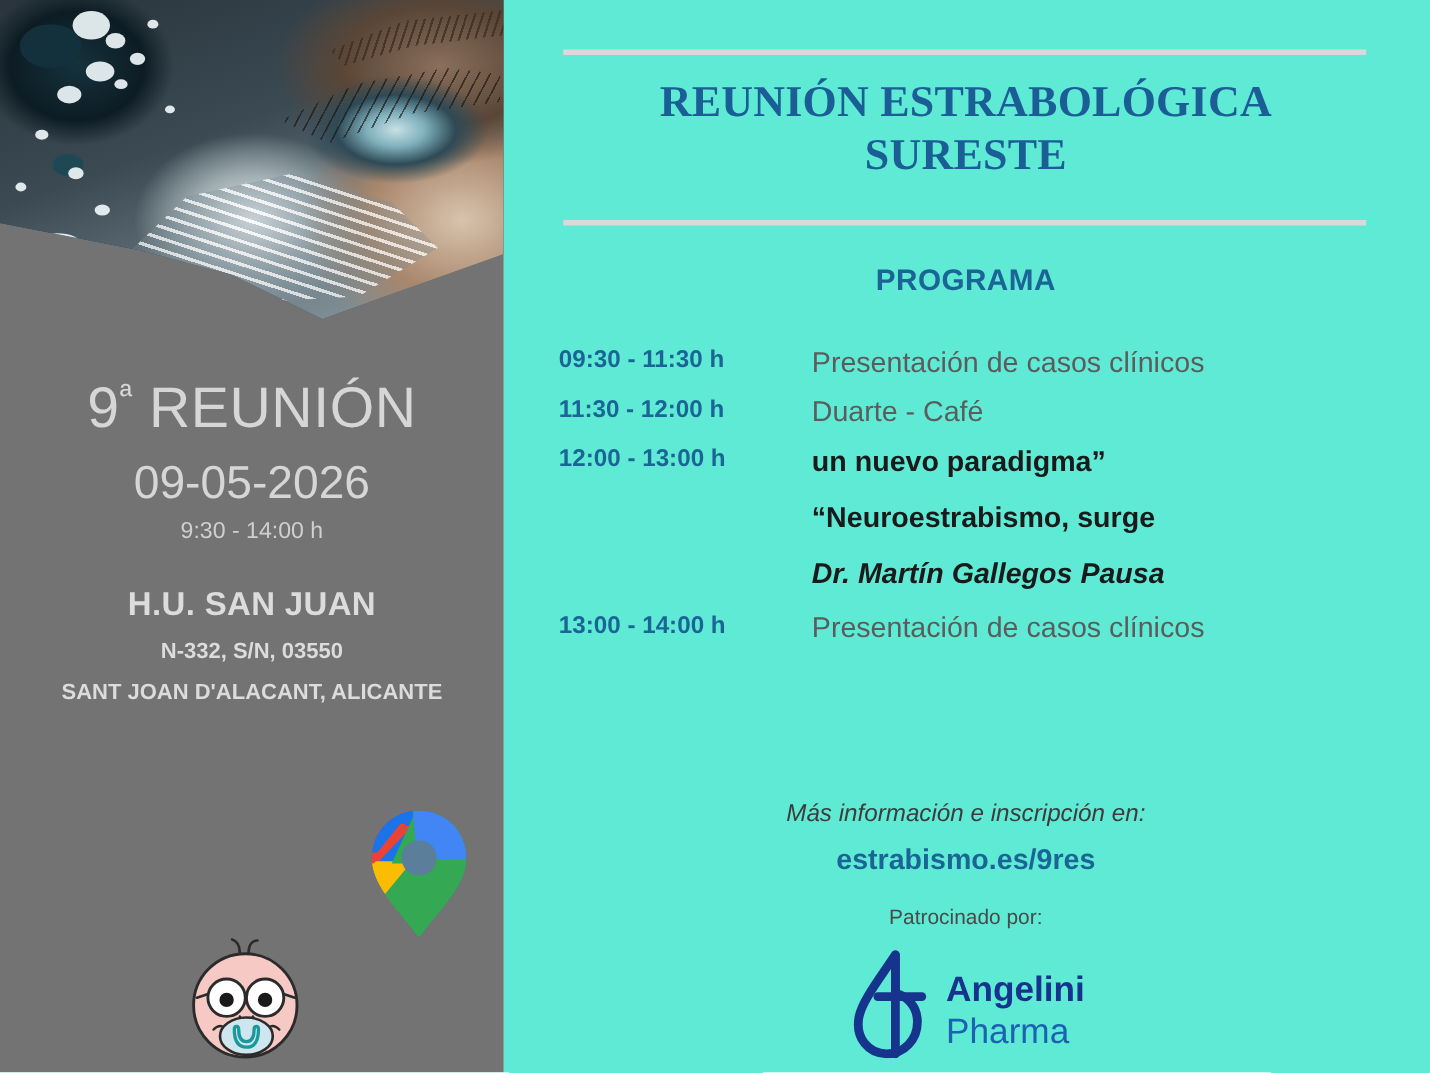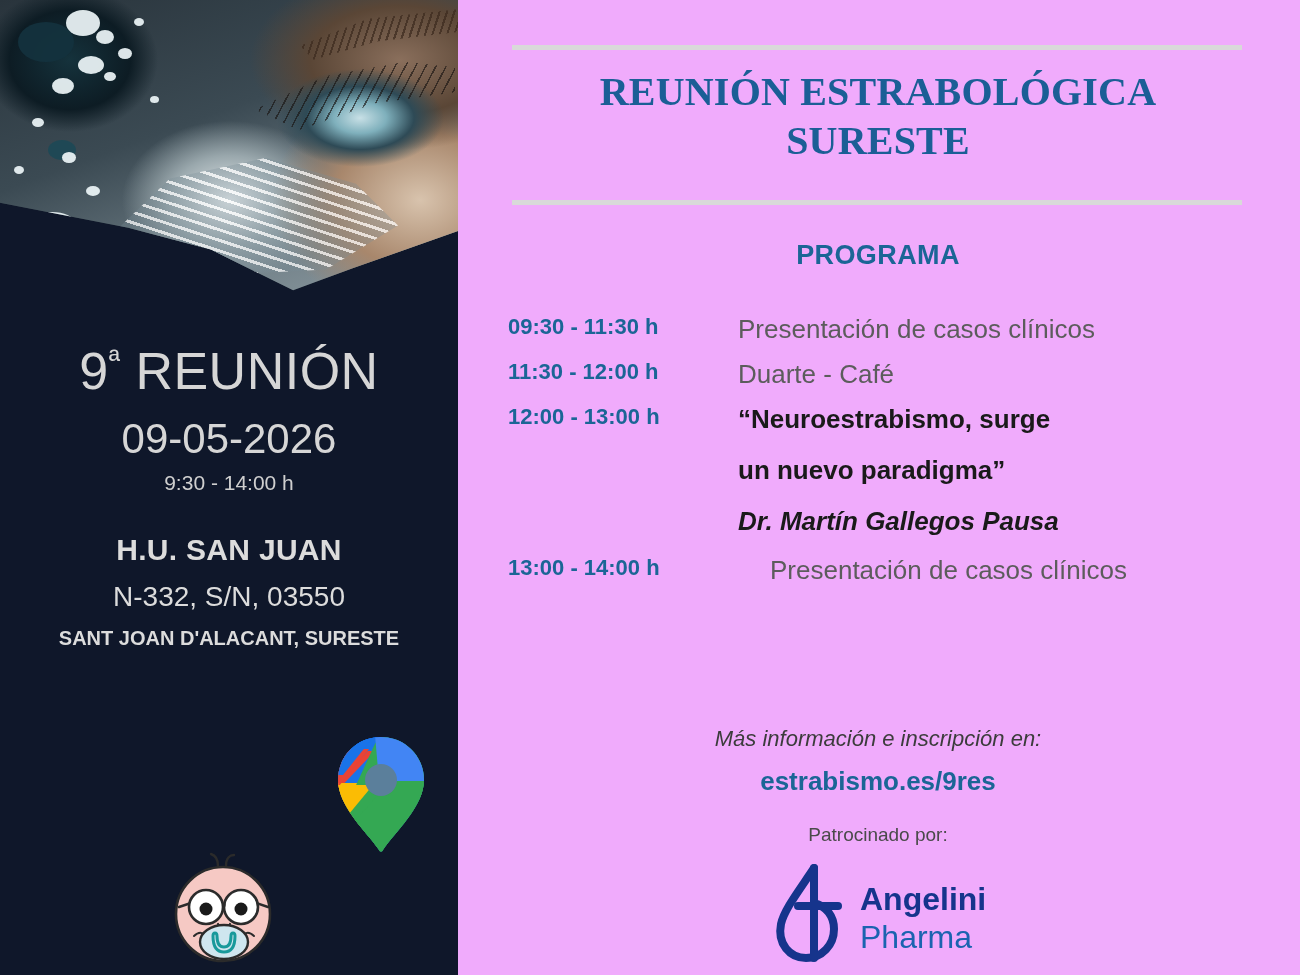--- a/index.html
+++ b/index.html
@@ -21,21 +21,21 @@
     overflow: hidden;
   }
 
   
   .left-panel {
     position: absolute;
     left: 0;
     top: 0;
     width: 458px;
     height: 975px;
-    background: #0f172a;
+    background: #737373;
     overflow: hidden;
   }
 
   
   .eye-photo {
     position: absolute;
     left: 0;
     top: 0;
     width: 458px;
     height: 312px;
@@ -135,22 +135,22 @@
     margin: 0 0 38px 0;
   }
   .venue-name {
     font-size: 30px;
     font-weight: bold;
     color: #dcdcdc;
     letter-spacing: .3px;
     margin: 0 0 14px 0;
   }
   .venue-addr1 {
-    font-size: 28px;
-    font-weight: normal;
+    font-size: 20px;
+    font-weight: bold;
     color: #dcdcdc;
     margin: 0 0 14px 0;
   }
   .venue-addr2 {
     font-size: 20px;
     font-weight: bold;
     color: #dcdcdc;
     margin: 0;
   }
 
@@ -171,21 +171,21 @@
     height: 118px;
   }
 
   
   .right-panel {
     position: absolute;
     left: 458px;
     top: 0;
     width: 842px;
     height: 975px;
-    background: #f0abfc;
+    background: #5eead4;
   }
   .rule {
     position: absolute;
     left: 54px;
     width: 730px;
     height: 5px;
     background: #d9d9d9;
   }
   .rule-top { top: 45px; }
   .rule-bottom { top: 200px; }
@@ -330,21 +330,21 @@
 
     <div class="left-text">
       <div class="meeting-number">
         <span>9</span><sup>ª</sup>
         <span>REUNIÓN</span>
       </div>
       <div class="meeting-date">09-05-2026</div>
       <div class="meeting-time">9:30 - 14:00 h</div>
       <div class="venue-name">H.U. SAN JUAN</div>
       <div class="venue-addr1">N-332, S/N, 03550</div>
-      <div class="venue-addr2">SANT JOAN D'ALACANT, SURESTE</div>
+      <div class="venue-addr2">SANT JOAN D'ALACANT, ALICANTE</div>
     </div>
 
     <div class="maps-pin">
       <svg viewBox="0 0 92 118" width="92" height="118" aria-hidden="true">
         <defs>
           <clipPath id="pinclip">
             <path d="M46 2 C22 2 3 21 3 45 C3 72 33 98 44 115 C45 117 47 117 48 115 C59 98 89 72 89 45 C89 21 70 2 46 2 Z"></path>
           </clipPath>
         </defs>
         <g clip-path="url(#pinclip)">
@@ -418,27 +418,27 @@
       </div>
 
       <div class="sched-row">
         <div class="sched-time">11:30 - 12:00 h</div>
         <div class="sched-desc">Duarte - Café</div>
       </div>
 
       <div class="sched-row">
         <div class="sched-time">12:00 - 13:00 h</div>
         <div class="sched-desc highlight">
+          <span class="talk-line">un nuevo paradigma”</span>
           <span class="talk-line">“Neuroestrabismo, surge</span>
-          <span class="talk-line">un nuevo paradigma”</span>
           <span class="speaker">Dr. Martín Gallegos Pausa</span>
         </div>
       </div>
 
-      <div class="sched-row" style="margin-top:10px;gap:32px;">
+      <div class="sched-row" style="margin-top:10px;">
         <div class="sched-time">13:00 - 14:00 h</div>
         <div class="sched-desc">Presentación de casos clínicos</div>
       </div>
 
     </div>
 
     <div class="more-info">Más información e inscripción en:</div>
     <div class="site-link">estrabismo.es/9res</div>
     <div class="sponsored-by">Patrocinado por:</div>
 

